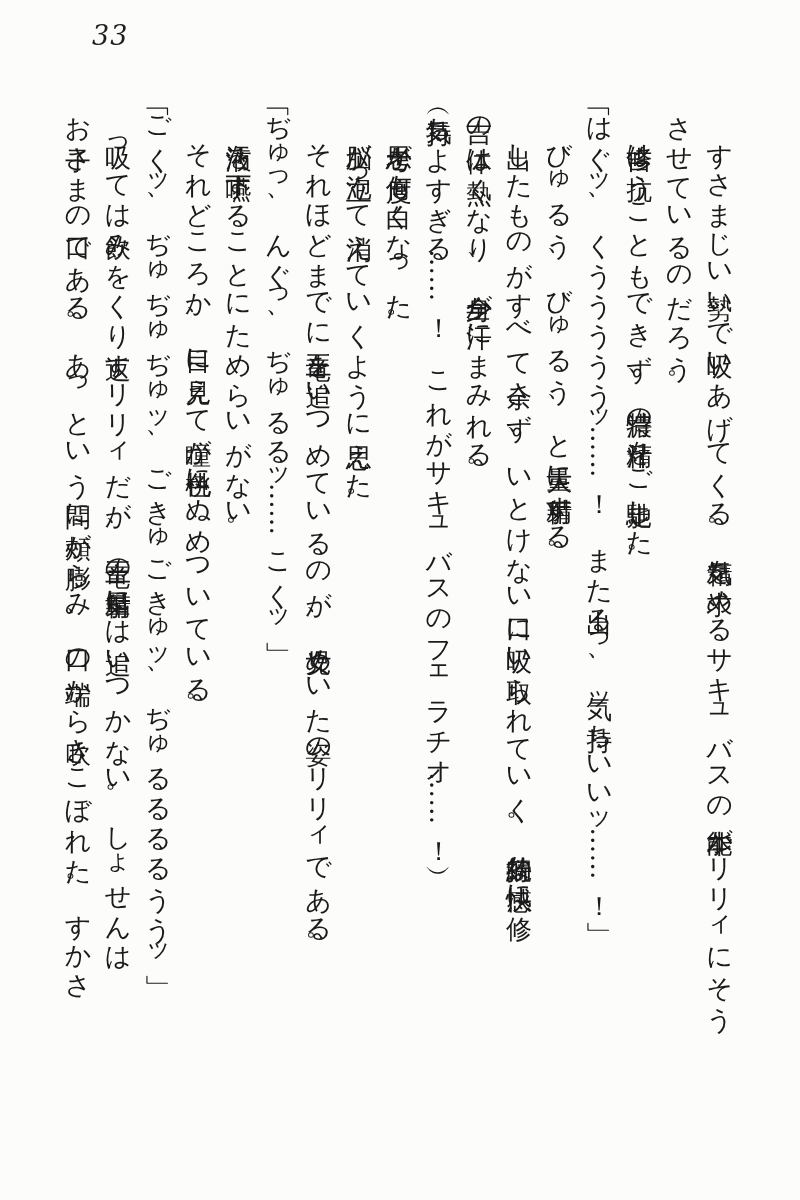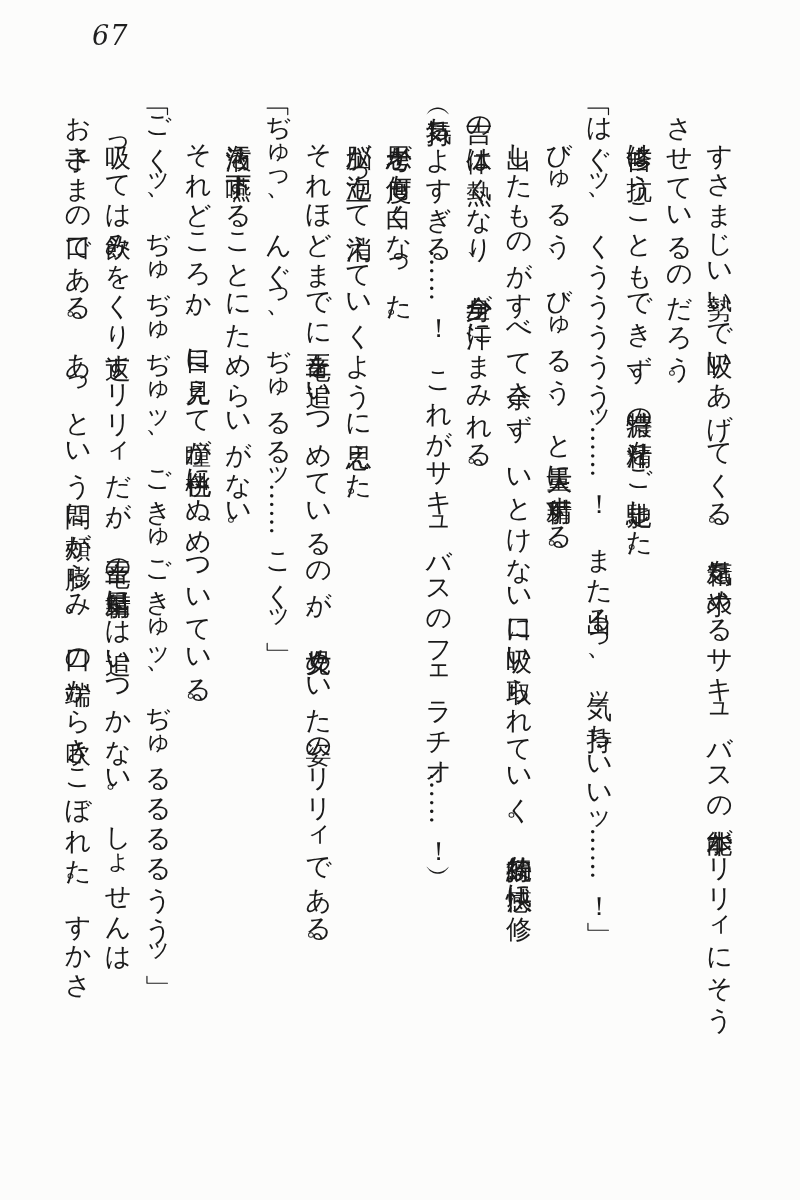--- a/index.html
+++ b/index.html
@@ -43,21 +43,21 @@
     margin: 0;
     padding: 0;
     white-space: nowrap;
   }
 </style>
 </head>
 <body>
 
 <div class="page">
 
-  <div class="page-number">67</div>
+  <div class="page-number">33</div>
 
   <div class="text-block">
     <p class="line">　すさまじい勢いで吸いあげてくる。精気を求めるサキュバスの本能がリリィにそう</p>
     <p class="line">させているのだろう。</p>
     <p class="line">　修吉は抗うこともできず、特濃の精汁をご馳走した。</p>
     <p class="line">「はぐッ、くうううううッ……！　また出るっ、気ッ持ちいいッ……！」</p>
     <p class="line">　びゅるう、びゅるう、と大量に射精する。</p>
     <p class="line">　出したものがすべて余さず、いとけない口に吸い取られていく。持続的な快感に修</p>
     <p class="line">吉の体は熱くなり、全身が汗にまみれる。</p>
     <p class="line">（気持ちよすぎる……！　これがサキュバスのフェラチオ……！）</p>

